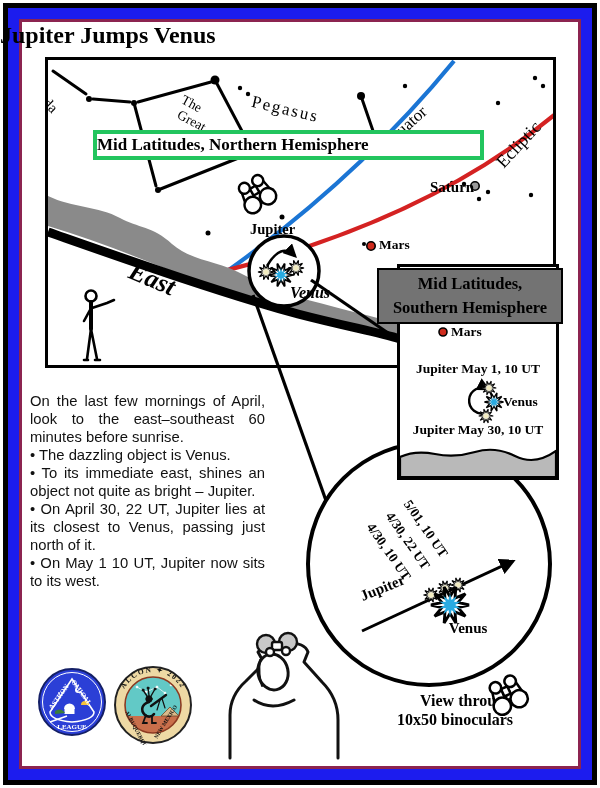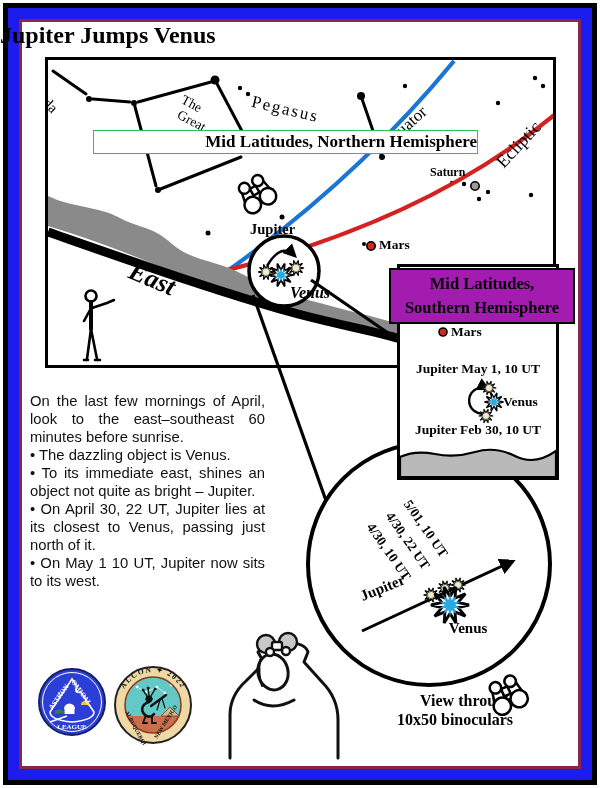--- a/index.html
+++ b/index.html
@@ -17,27 +17,27 @@
   
   #chart{position:absolute;left:45px;top:57px;width:505px;height:305px;border:3px solid #000;
     background:#fff;overflow:hidden;z-index:1;}
   .lbl{position:absolute;white-space:nowrap;}
   #lbl-andromeda{left:-2px;top:30px;font-size:15px;transform:rotate(44deg);transform-origin:0 0;}
   #lbl-square-1{left:138px;top:32px;font-size:13.5px;transform:rotate(28deg);transform-origin:0 0;}
   #lbl-square-2{left:134px;top:47px;font-size:13.5px;transform:rotate(28deg);transform-origin:0 0;}
   #lbl-pegasus{left:206px;top:32px;font-size:17px;letter-spacing:2px;transform:rotate(13deg);transform-origin:0 0;}
   #lbl-equator{left:330px;top:78px;font-size:17px;transform:rotate(-42deg);transform-origin:0 0;}
   #lbl-ecliptic{left:444px;top:98px;font-size:18px;transform:rotate(-47deg);transform-origin:0 0;}
-  #lbl-saturn{left:382px;top:105px;font-size:12px;font-weight:bold;}
+  #lbl-saturn{left:382px;top:119px;font-size:15px;font-weight:bold;}
   #lbl-mars{left:331px;top:177px;font-size:13.5px;font-weight:bold;}
   #lbl-jupiter{left:202px;top:161px;font-size:14.5px;font-weight:bold;}
   #lbl-venus{left:242px;top:224px;font-size:16px;font-weight:bold;font-style:italic;}
   #lbl-east{left:88px;top:196px;font-size:26px;font-weight:bold;font-style:italic;transform:rotate(23deg);transform-origin:0 0;}
-  #north-box{position:absolute;left:45px;top:70px;width:383px;height:22px;border:1px solid #22c55e;
-    background:#fff;text-align:right;font-size:17px;font-weight:bold;line-height:22px;z-index:3;}
+  #north-box{position:absolute;left:45px;top:70px;width:383px;height:22px;border:4px solid #22c55e;
+    background:#fff;text-align:left;font-size:17px;font-weight:bold;line-height:22px;z-index:3;}
 
   
   #connector-svg{position:absolute;left:0;top:0;z-index:2;}
 
   
   #description{position:absolute;left:30px;top:392px;width:235px;z-index:2;
     font-family:Liberation Sans, sans-serif;font-size:14.8px;line-height:18px;
     text-align:justify;color:#111;}
 
   
@@ -50,22 +50,22 @@
   #bv-venus{position:absolute;left:118px;top:175px;width:80px;text-align:center;font-size:15px;font-weight:bold;}
 
   
   #view-caption{position:absolute;left:358px;top:691px;width:155px;text-align:right;z-index:3;
     font-size:16px;font-weight:bold;line-height:19px;}
   #caption-binos{position:absolute;left:478px;top:664px;z-index:3;}
 
   
   #south-panel{position:absolute;left:397px;top:264px;width:156px;height:210px;border:3px solid #000;
     background:#fff;z-index:4;}
-  #south-title{position:absolute;left:389px;top:268px;width:182px;height:50px;border:2.5px solid #000;
-    background:#a21caf;z-index:5;text-align:center;font-size:16.5px;font-weight:bold;line-height:24px;padding-top:2px;}
+  #south-title{position:absolute;left:377px;top:268px;width:182px;height:50px;border:2.5px solid #000;
+    background:#737373;z-index:5;text-align:center;font-size:16.5px;font-weight:bold;line-height:24px;padding-top:2px;}
   .sp-text{position:absolute;left:0;width:156px;text-align:center;font-size:13.5px;font-weight:bold;}
   #sp-mars-lbl{position:absolute;left:51px;top:57px;font-size:13.5px;font-weight:bold;}
   #sp-venus-lbl{position:absolute;left:103px;top:127px;font-size:13.5px;font-weight:bold;}
   #sp-datebar-text{position:absolute;left:0;top:188px;width:156px;text-align:center;
     font-size:14px;font-weight:bold;z-index:2;}
 
   
   .logo{position:absolute;z-index:2;}
 </style>
 </head>
@@ -244,21 +244,21 @@
       </g>
       <g transform="translate(86,149) scale(0.72)">
         <use href="#burstG" class="bO"></use>
           <use href="#burstG" transform="rotate(18) scale(0.58)" class="bY"></use>
       </g>
       <path d="M0,190 Q15,183 35,187 T75,185 T115,189 T156,184 L156,210 L0,210 Z" fill="#b9b9b9" stroke="#000" stroke-width="2.2"></path>
     </svg>
     <div id="sp-mars-lbl">Mars</div>
     <div class="sp-text" style="top:94px;">Jupiter May 1, 10 UT</div>
     <div id="sp-venus-lbl">Venus</div>
-    <div class="sp-text" style="top:155px;">Jupiter Feb 30, 10 UT</div>
+    <div class="sp-text" style="top:155px;">Jupiter May 30, 10 UT</div>
   </div>
   <div id="south-title">
     <div>Mid Latitudes,</div>
     <div>Southern Hemisphere</div>
   </div>
 
   <svg class="logo" style="left:37px;top:667px;" width="70" height="70" viewBox="0 0 70 70">
     <circle cx="35" cy="35" r="33" fill="#2b3fd6" stroke="#141f66" stroke-width="2"></circle>
     <circle cx="35" cy="35" r="29.5" fill="none" stroke="#fff" stroke-width="1"></circle>
     <path d="M35,12 L57,45 Q57,53 35,55 Q13,53 13,45 Z" fill="none" stroke="#fff" stroke-width="1.6"></path>

